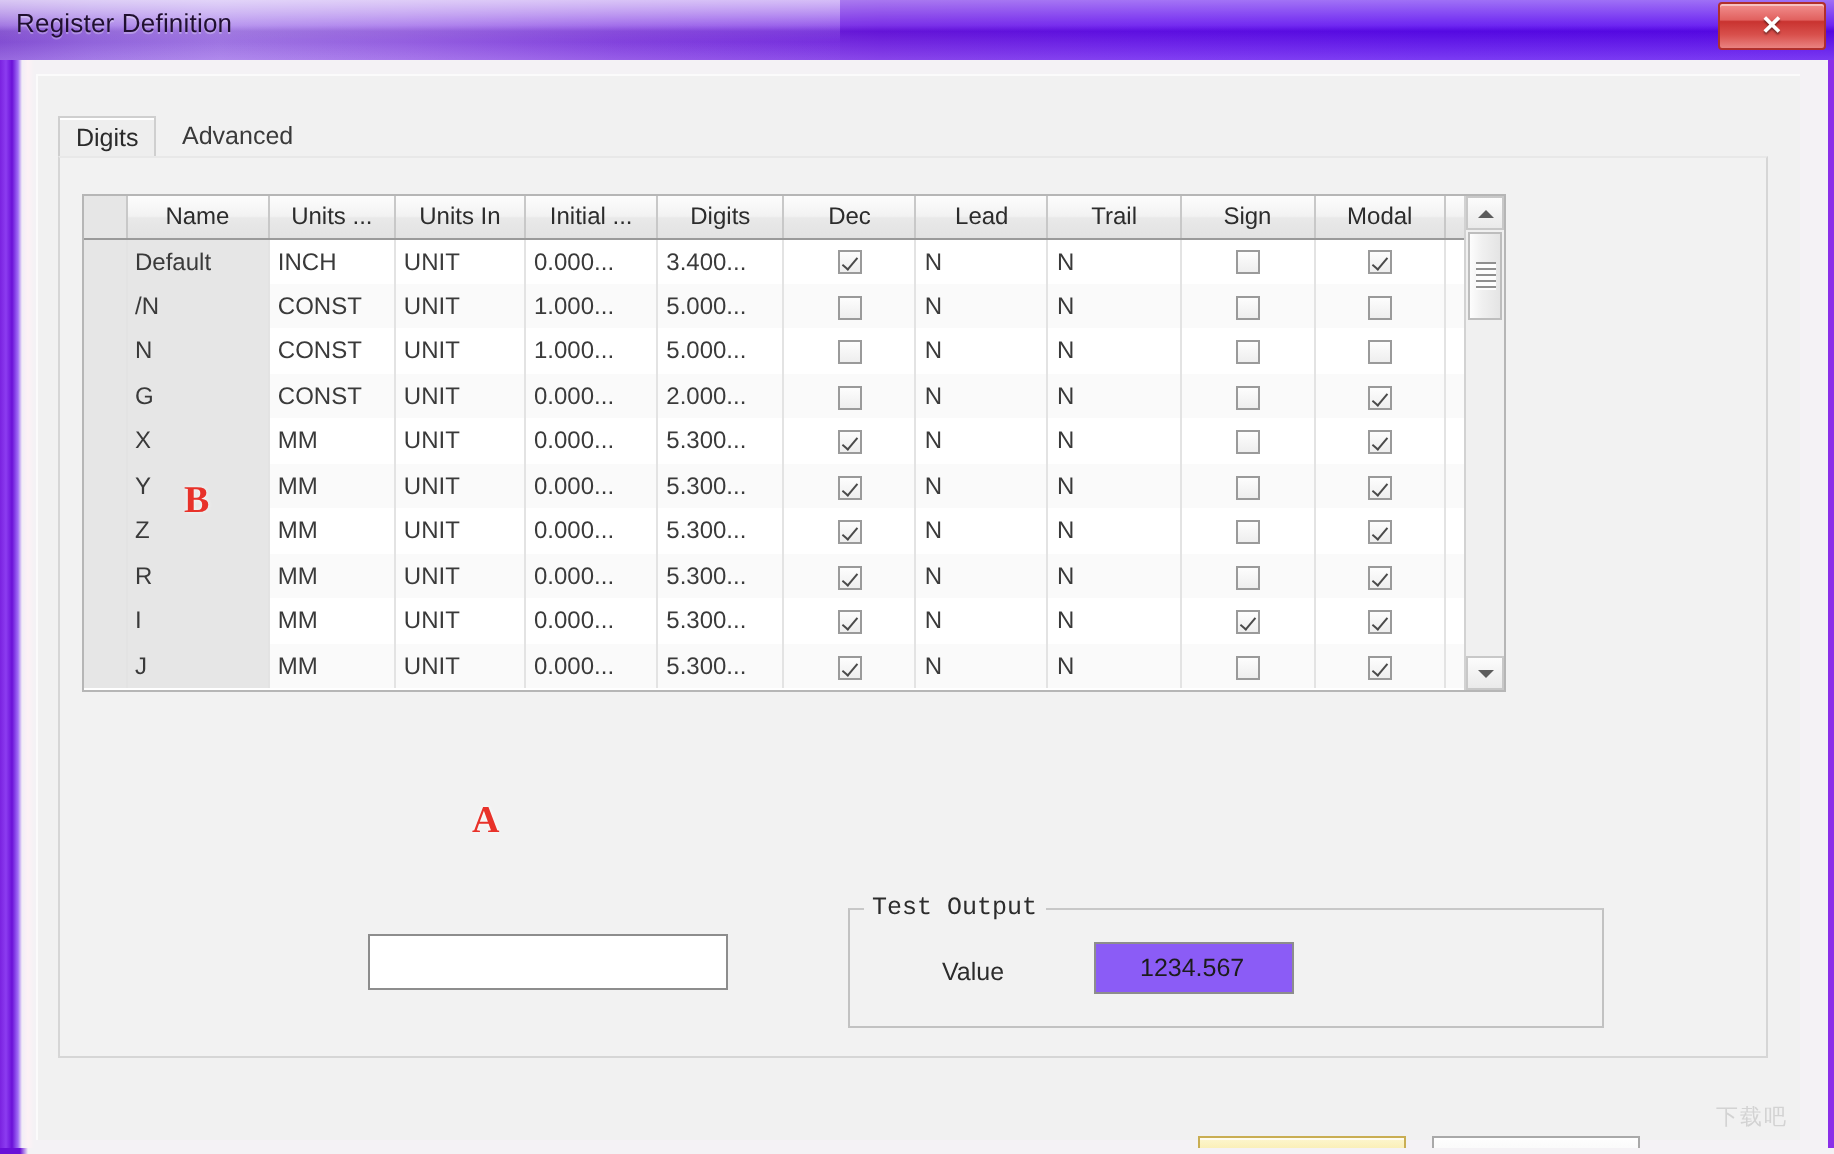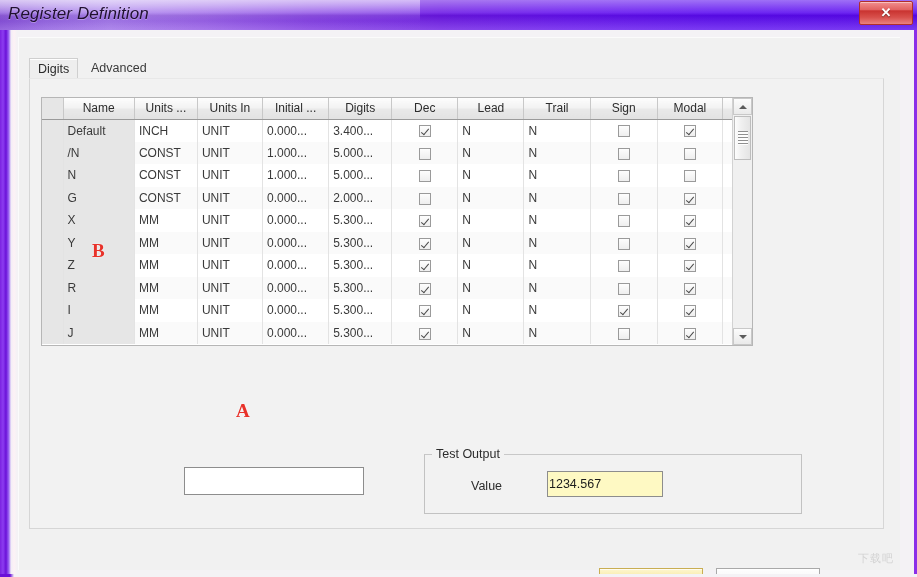--- a/index.html
+++ b/index.html
@@ -41,26 +41,25 @@
         rgba(255,255,255,0.20) 100%),
       linear-gradient(to right,
         #7b3fd6 0%, #8b57e0 5%, #9a6ae8 12%,
         #8f52e6 22%, #7a30e2 34%, #6a16e4 48%,
         #6310ee 62%, #5a0af0 78%, #5908ef 100%);
     overflow: hidden;
   }
   #title-text {
     position: absolute;
     left: 8px; top: 4px;
-    font-size: 17px;
+    font-size: 13px;
     color: #201030;
     letter-spacing: 0.1px;
     text-shadow: 0 1px 0 rgba(255,255,255,0.28);
     white-space: nowrap;
-    font-style: italic;
   }
   #title-gloss {
     position: absolute;
     left: 0; top: 0;
     width: 420px; height: 30px;
     background: linear-gradient(to bottom,
       rgba(255,255,255,0.50), rgba(255,255,255,0.02) 70%);
     pointer-events: none;
   }
   #close-button {
@@ -312,37 +311,38 @@
     box-sizing: border-box;
     background: transparent;
   }
   #testoutput-legend {
     position: absolute;
     left: 413px; top: 409px;
     background: #f2f2f2;
     padding: 0 4px;
     font-size: 12.5px;
     color: #2c2c2c;
+    font-family: Liberation Mono, monospace;
   }
   #value-label {
     position: absolute;
     left: 452px; top: 441px;
     font-size: 12.5px;
     color: #2c2c2c;
   }
   #value-input {
     position: absolute;
     left: 528px; top: 433px;
-    width: 116px; height: 26px;
-    background: #fef9c3;
+    width: 100px; height: 26px;
+    background: #8b5cf6;
     border: 1px solid #8d8d8d;
     box-sizing: border-box;
     font-size: 12.5px;
     color: #1c1c1c;
-    padding: 0 1px;
+    padding: 0 22px;
     font-family: "Liberation Sans", sans-serif;
     outline: none;
   }
 
   
   #ok-button {
     position: absolute;
     left: 580px; top: 530px;
     width: 104px; height: 28px;
     background: linear-gradient(to bottom, #fdf6cf 0%, #f7e79a 45%, #f2d874 55%, #f6e6a0 100%);

